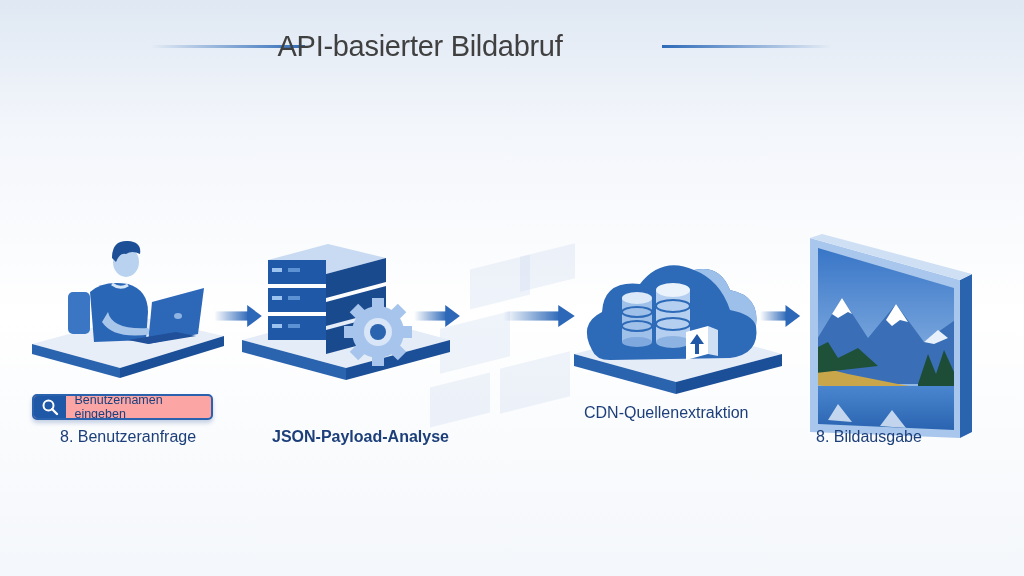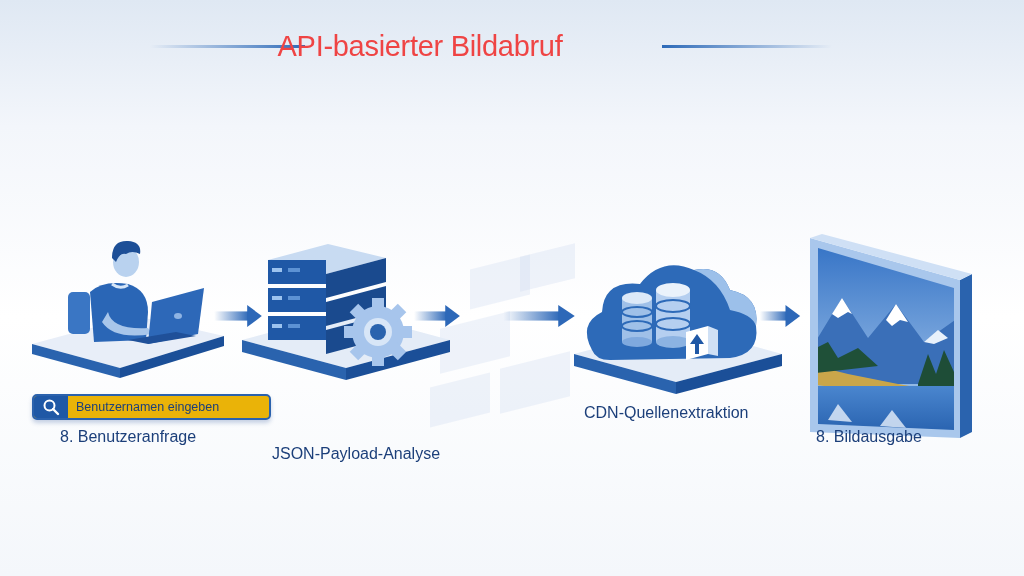--- a/index.html
+++ b/index.html
@@ -8,32 +8,32 @@
     position: relative;
     font-family: "Liberation Sans", "DejaVu Sans", sans-serif;
     background: linear-gradient(180deg, #dfe8f3 0%, #f3f6fb 22%, #ffffff 55%, #f4f7fb 100%);
   }
   .title-wrap { position: absolute; top: 24px; left: 0; width: 1024px; height: 44px; }
   .title-line-left { position: absolute; top: 21px; left: 150px; width: 155px; height: 3px;
     background: linear-gradient(90deg, rgba(30,80,160,0) 0%, #2d6ab8 100%); }
   .title-line-right { position: absolute; top: 21px; left: 662px; width: 170px; height: 3px;
     background: linear-gradient(90deg, #2d6ab8 0%, rgba(30,80,160,0) 100%); }
   .title { position: absolute; top: 6px; left: 0; width: 816px; text-align: center;
-    font-size: 29px; color: #ef4444; letter-spacing: -0.3px; padding-left: 24px; }
+    font-size: 29px; color: #404040; letter-spacing: -0.3px; padding-left: 24px; }
 
   .floor-tile { position: absolute; background: rgba(210,222,240,0.35);
     transform: skewY(-14deg); }
 
   .illus { position: absolute; }
   .step-label { position: absolute; font-size: 16px; color: #1c3f7a; white-space: nowrap; }
 
   .arrow { position: absolute; height: 22px; }
 
-  .search-box { position: absolute; left: 32px; top: 394px; width: 239px; height: 26px;
-    background: #eab308; border: 2px solid #2b62ad; border-radius: 5px; overflow: hidden;
+  .search-box { position: absolute; left: 32px; top: 394px; width: 181px; height: 26px;
+    background: #fca5a5; border: 2px solid #2b62ad; border-radius: 5px; overflow: hidden;
     box-shadow: 0 3px 4px rgba(40,80,150,0.25); display: flex; align-items: center; }
   .search-icon-box { width: 34px; height: 100%; background: #1f58a6; display: flex; align-items: center; justify-content: center; }
   .search-text { padding-left: 8px; font-size: 12.5px; color: #1b3f7b; }
 </style>
 </head>
 <body>
 
 <div class="title-wrap">
   <div class="title-line-left"></div>
   <div class="title">API-basierter Bildabruf</div>
@@ -118,21 +118,21 @@
       <rect x="20" y="-6" width="14" height="12"></rect>
       <rect x="-6" y="-34" width="12" height="14" transform="rotate(45)"></rect>
       <rect x="-6" y="-34" width="12" height="14" transform="rotate(135)"></rect>
       <rect x="-6" y="-34" width="12" height="14" transform="rotate(225)"></rect>
       <rect x="-6" y="-34" width="12" height="14" transform="rotate(315)"></rect>
     </g>
     <circle r="14" fill="#d8e6f7"></circle>
     <circle r="8" fill="#2a63ae"></circle>
   </g>
 </svg>
-<div class="step-label" style="left:272px;top:445px;">JSON-Payload-Analyse</div>
+<div class="step-label" style="left:272px;top:428px;font-weight:bold;">JSON-Payload-Analyse</div>
 
 <svg class="arrow" style="left:412px;top:305px;" width="50" height="24" viewBox="0 0 50 24">
   <defs>
       <linearGradient id="ag2" x1="0" x2="1">
         <stop offset="0" stop-color="#2d68b8" stop-opacity="0"></stop>
         <stop offset="1" stop-color="#2d68b8"></stop>
       </linearGradient>
     </defs>
   <rect x="0" y="7" width="36" height="10" fill="url(#ag2)"></rect>
   <polygon points="34,0 50,12 34,24" fill="#2d68b8"></polygon>

